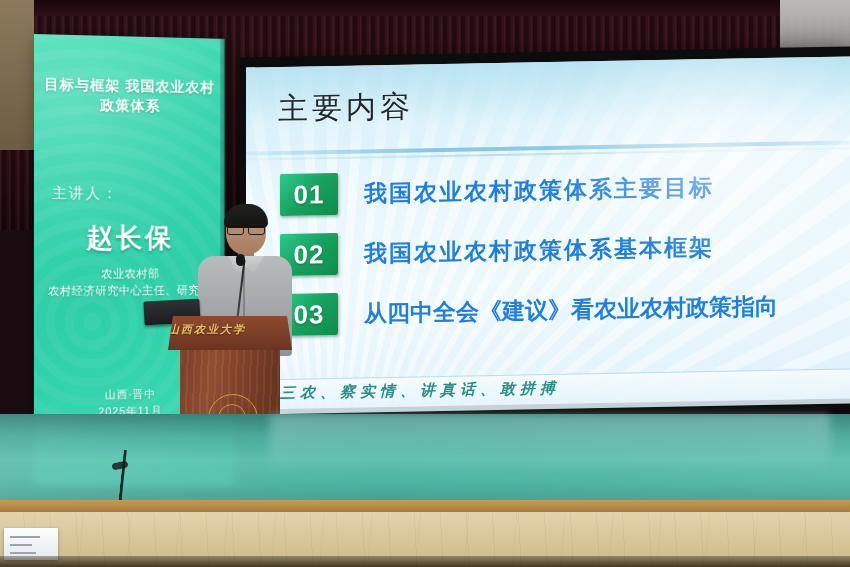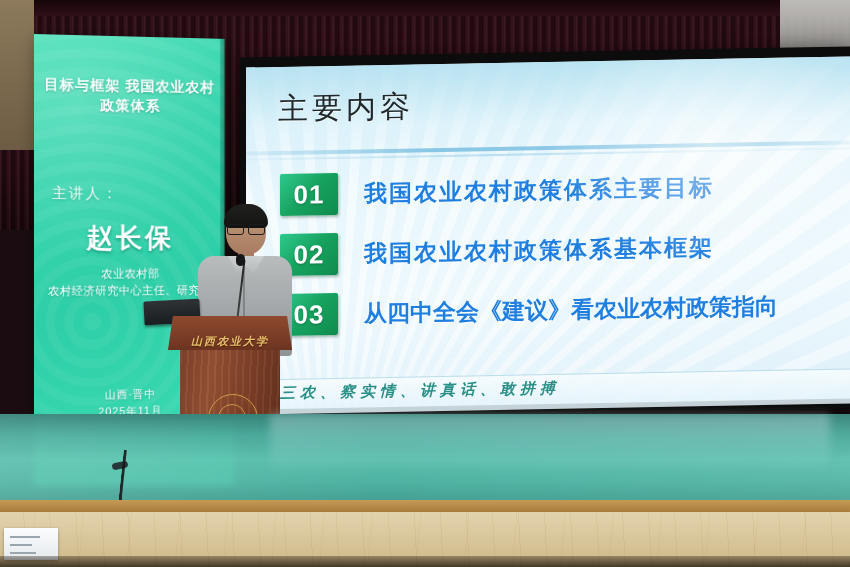--- a/index.html
+++ b/index.html
@@ -107,21 +107,21 @@
     background:linear-gradient(180deg,#cdd0d1,#b4b8ba);
     clip-path:polygon(0 0,100% 0,72% 100%,50% 60%,28% 100%);}
   .p-placket{position:absolute;left:47px;top:62px;width:2px;height:70px;background:rgba(90,95,98,.5);}
 
   
   .podium{position:absolute;left:168px;top:316px;width:124px;height:184px;}
   .pod-top{position:absolute;left:0;top:0;width:124px;height:34px;
     background:linear-gradient(180deg,#8e4a2f,#6b3420);
     clip-path:polygon(4% 0,96% 0,100% 100%,0 100%);
     box-shadow:0 2px 4px rgba(0,0,0,.45);}
-  .pod-name{position:absolute;left:0;top:18px;width:124px;text-align:center;
+  .pod-name{position:absolute;left:0;top:6px;width:124px;text-align:left;
     color:#e8bf6a;font-size:11px;letter-spacing:2px;font-weight:700;
     font-family:"Liberation Serif","DejaVu Serif",serif;font-style:italic;
     text-shadow:0 1px 1px rgba(60,20,5,.7);}
   .pod-body{position:absolute;left:12px;top:34px;width:100px;height:150px;
     background:linear-gradient(100deg,#80422a 0%,#965234 28%,#7d3f27 62%,#5e2d1b 100%);}
   .pod-grain{position:absolute;inset:0;
     background:repeating-linear-gradient(92deg,rgba(255,255,255,.045) 0 2px,rgba(0,0,0,.05) 2px 7px);}
   .emblem{position:absolute;left:28px;top:44px;width:48px;height:48px;border-radius:50%;
     border:1.8px solid rgba(215,170,80,.85);
     box-shadow:inset 0 0 0 3px rgba(140,85,35,.25);}

